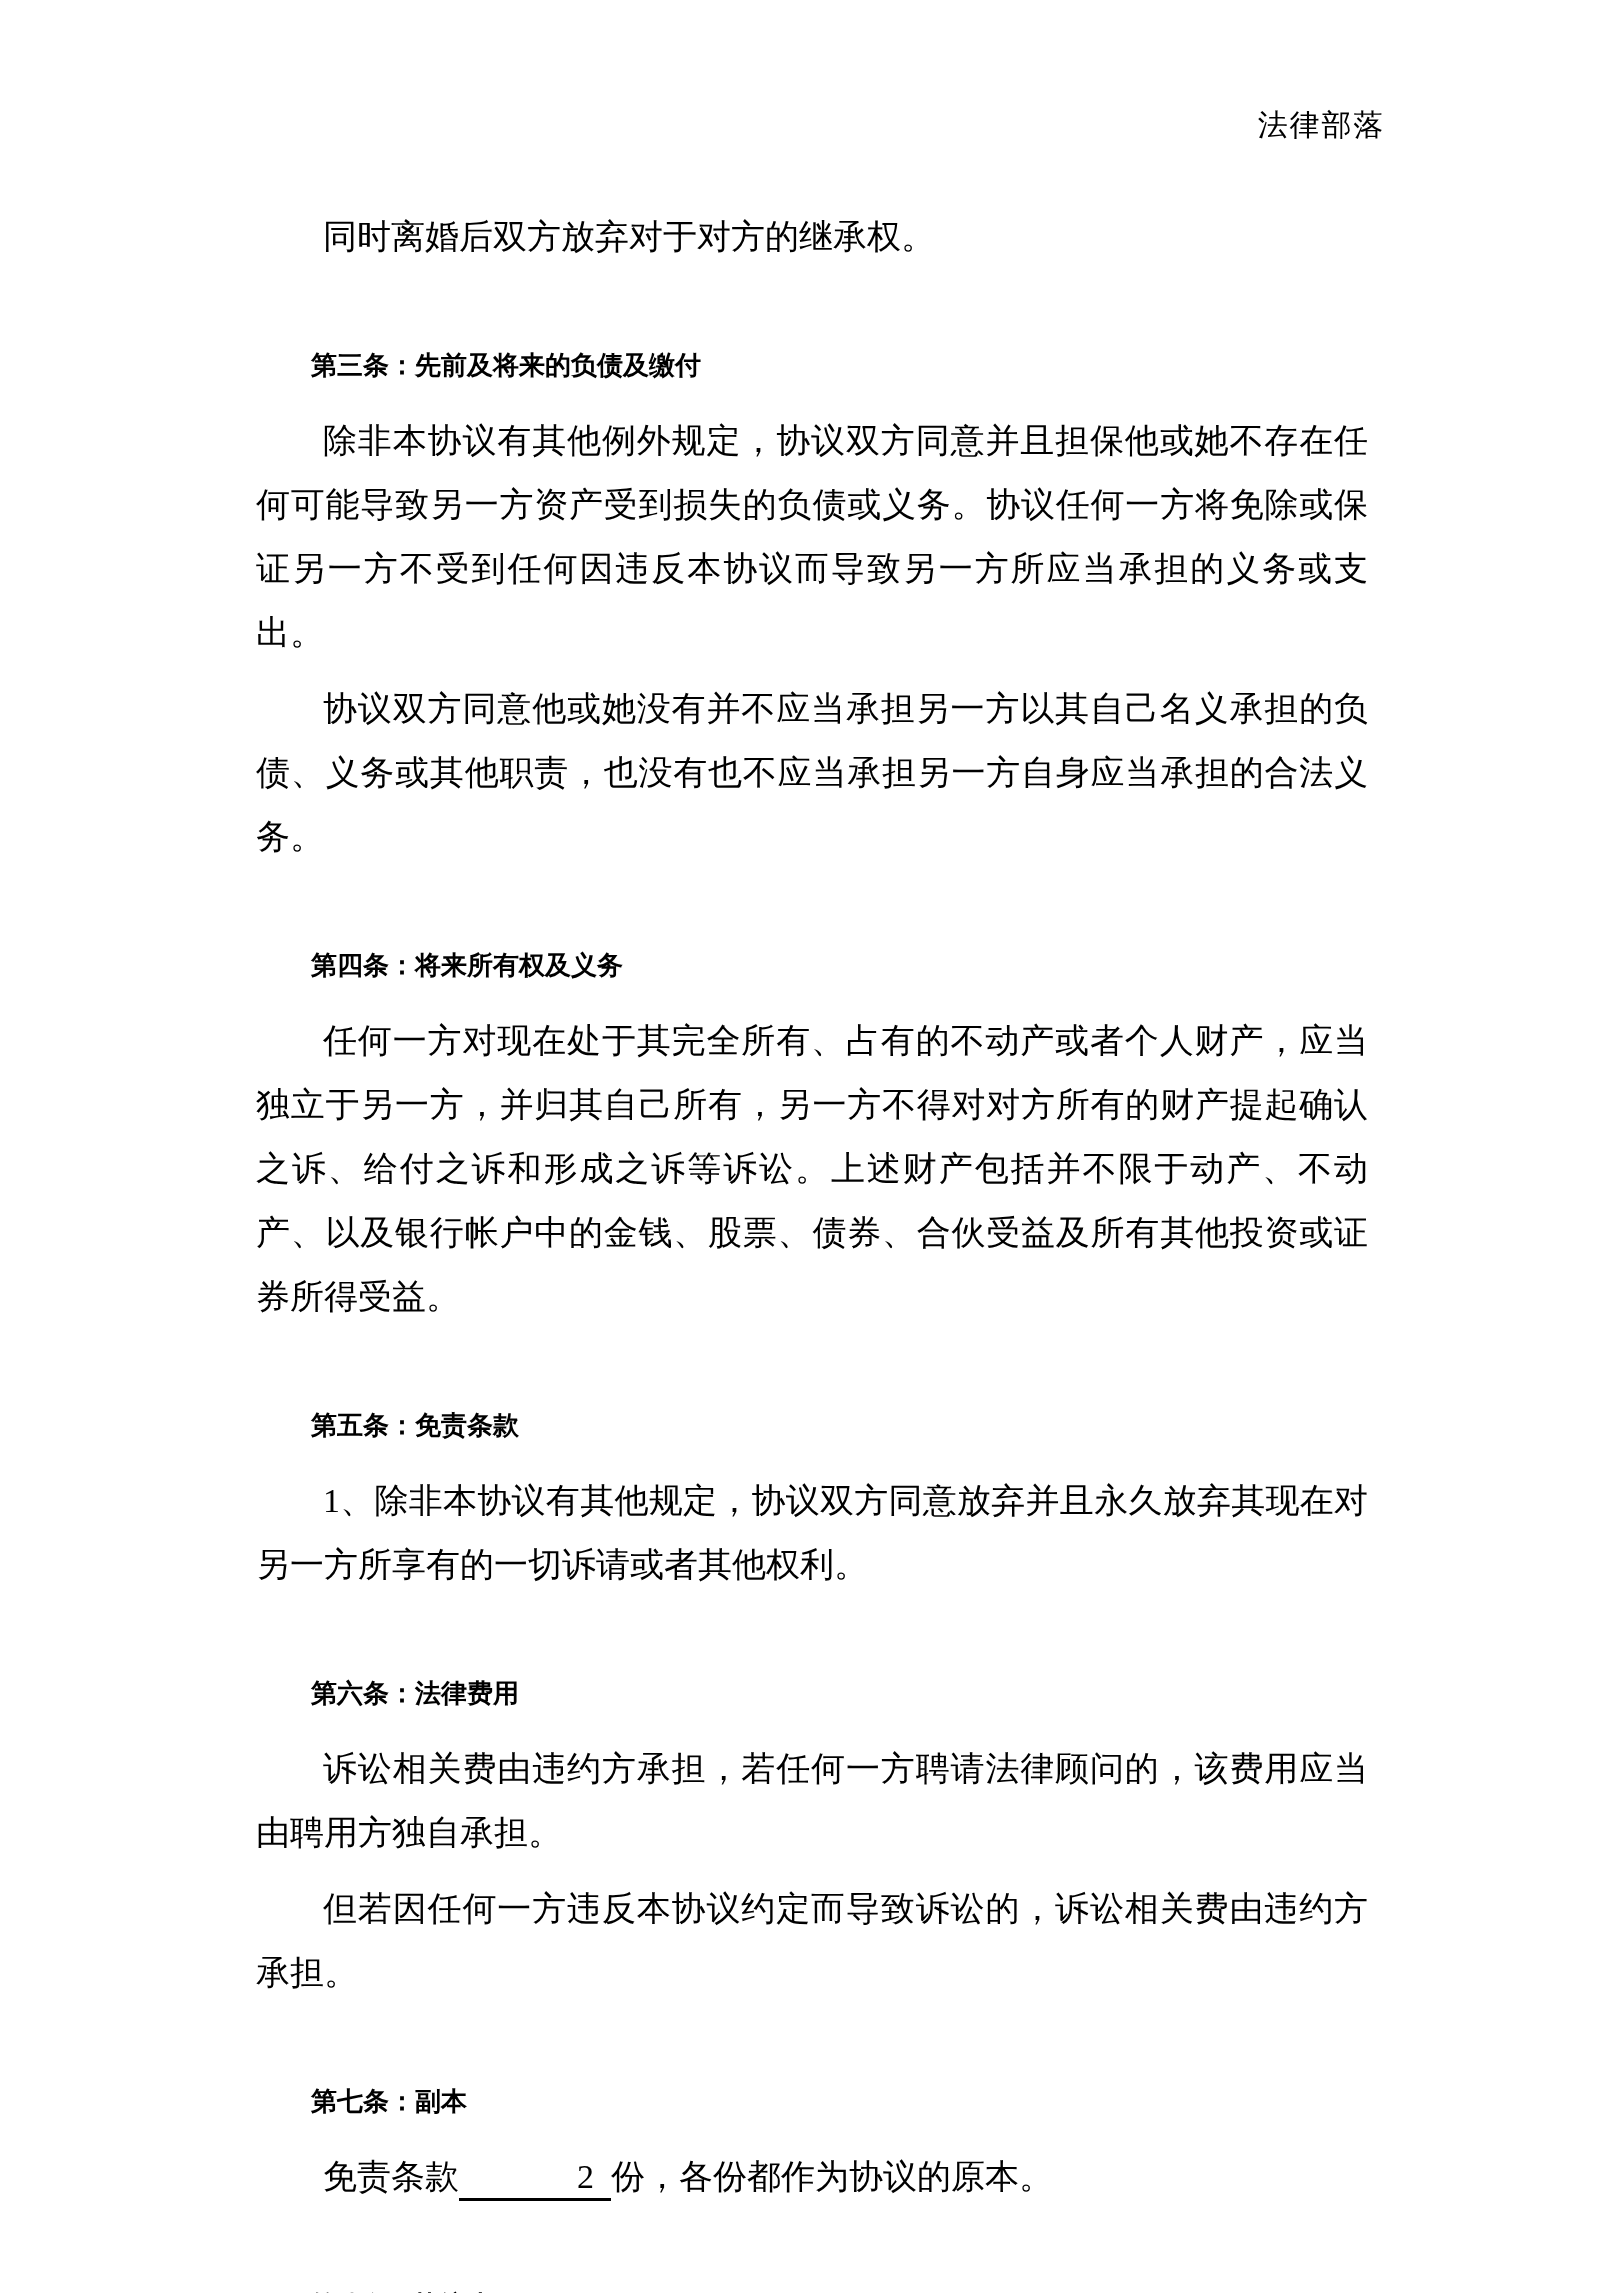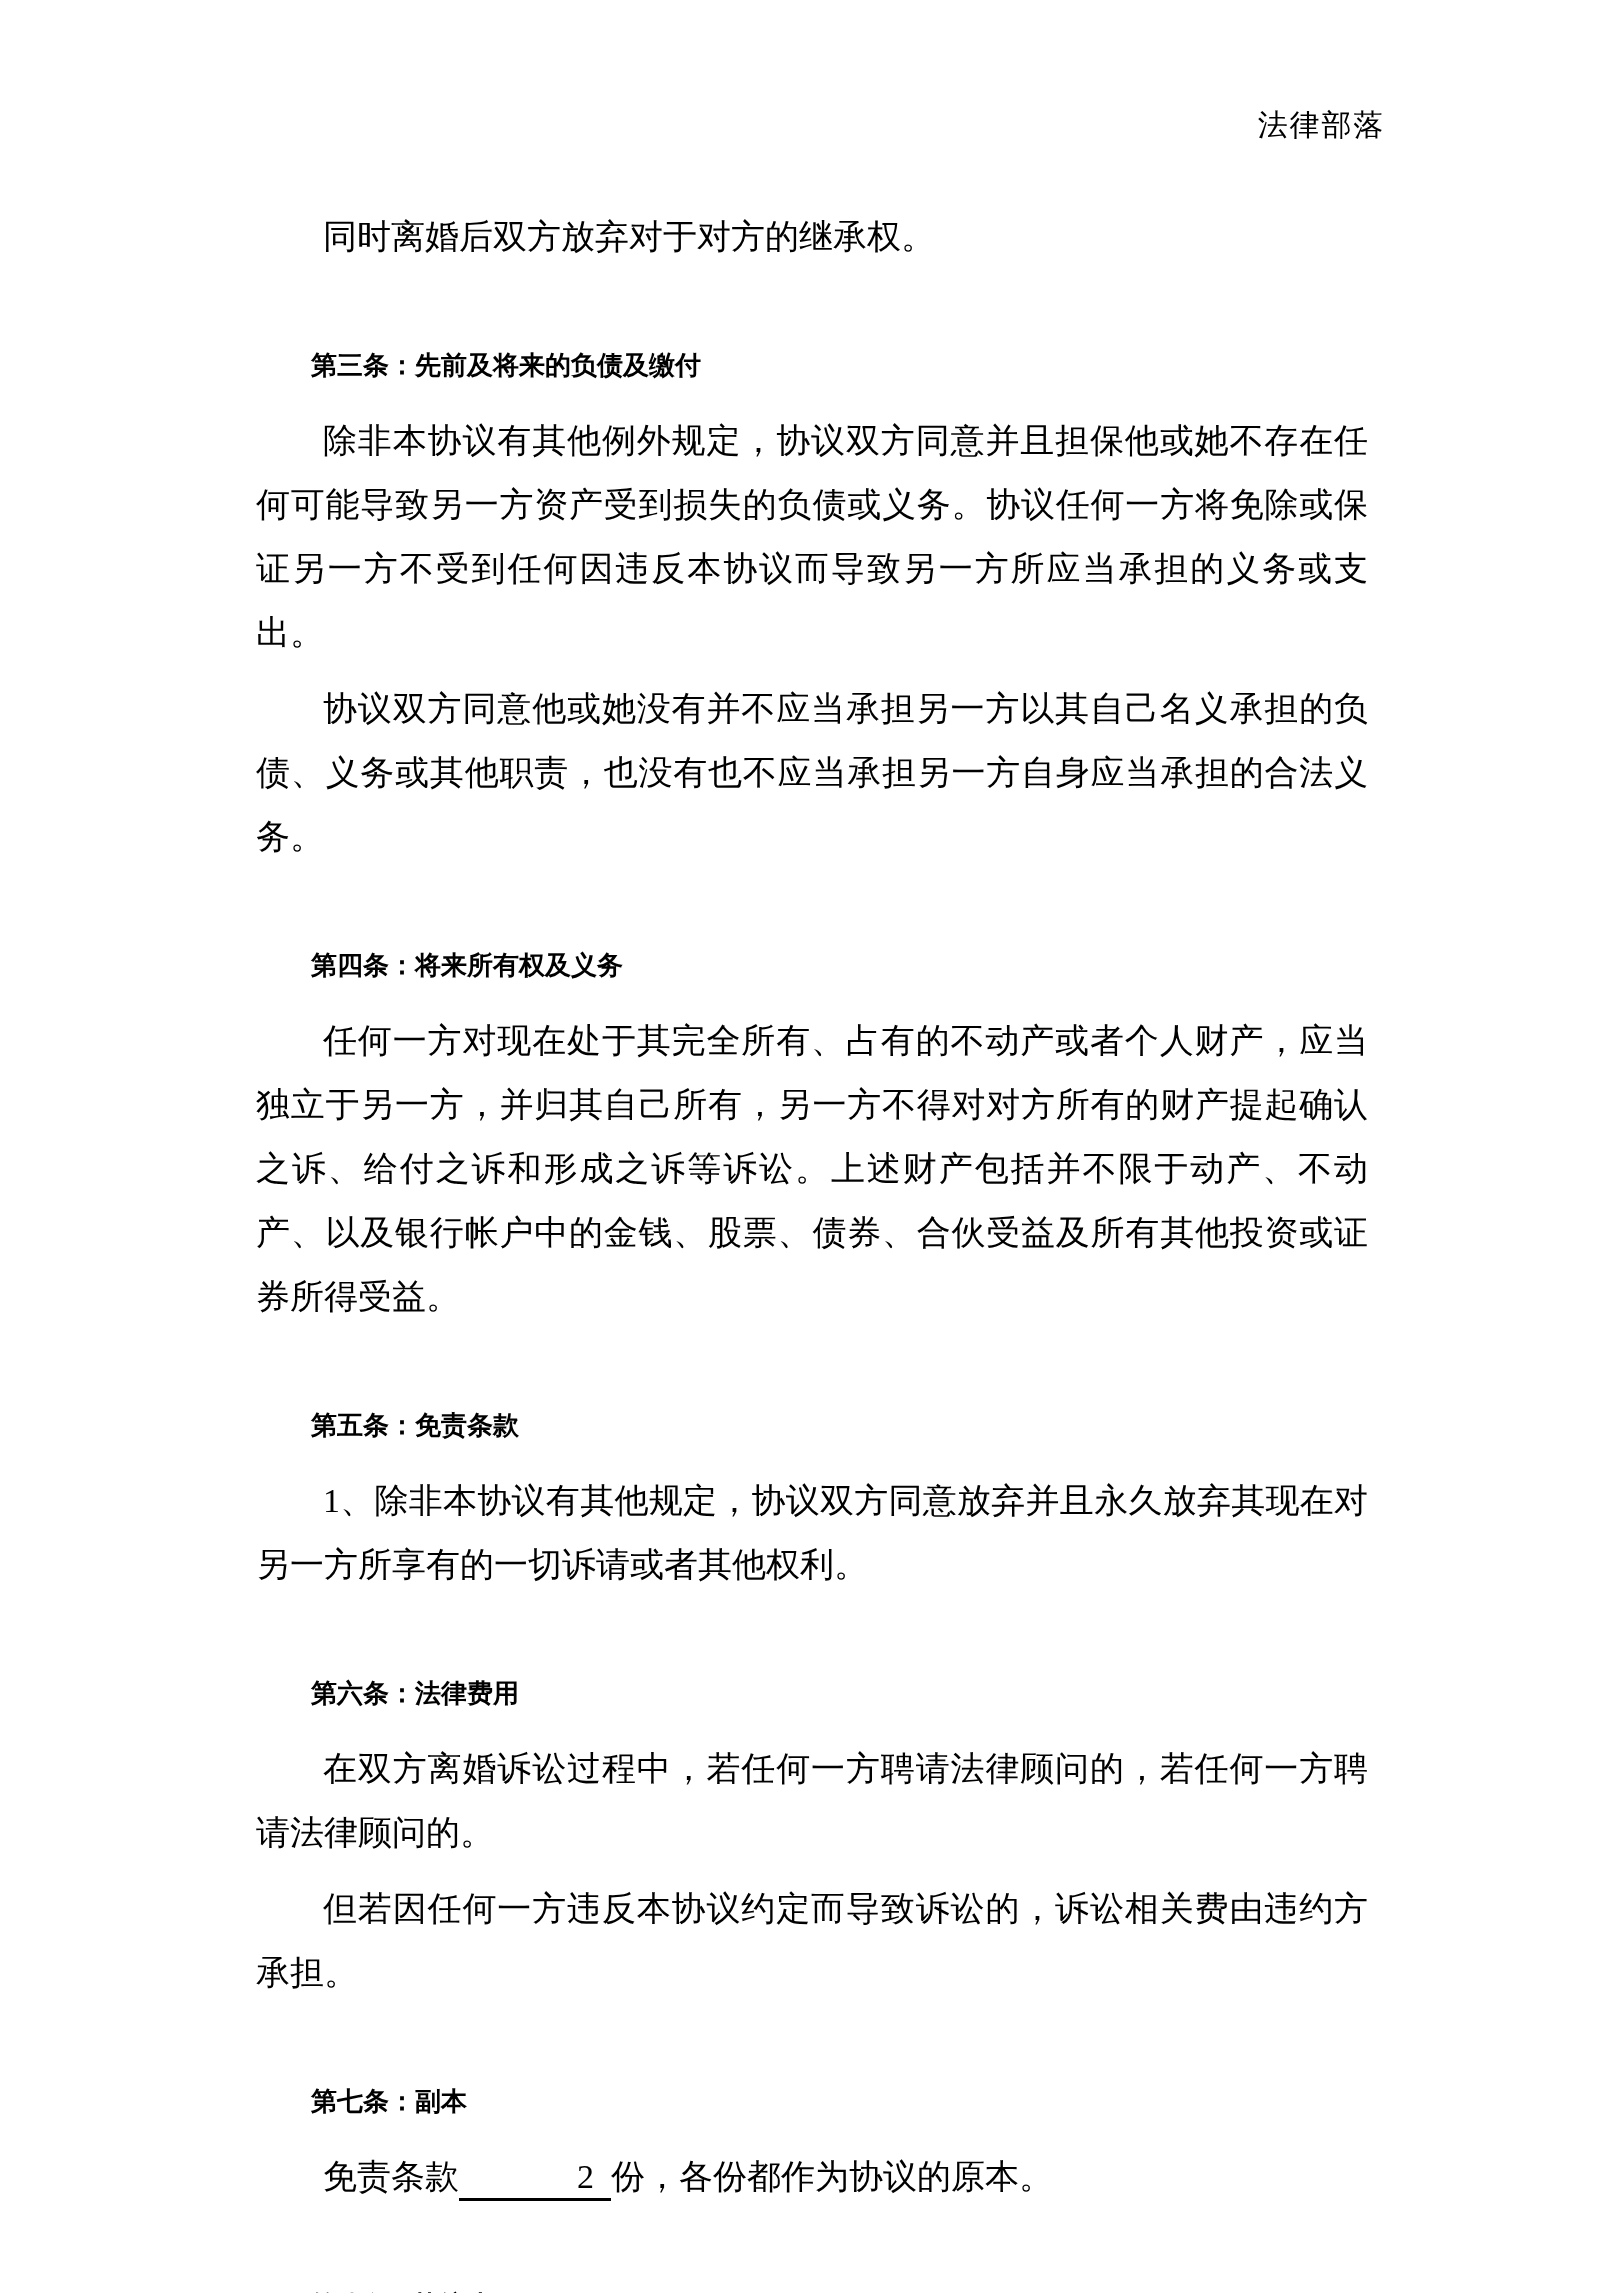--- a/index.html
+++ b/index.html
@@ -66,20 +66,20 @@
   <div class="content">
       <p class="para">同时离婚后双方放弃对于对方的继承权。</p>
       <h3 class="heading">第三条：先前及将来的负债及缴付</h3>
       <p class="para">除非本协议有其他例外规定，协议双方同意并且担保他或她不存在任何可能导致另一方资产受到损失的负债或义务。协议任何一方将免除或保证另一方不受到任何因违反本协议而导致另一方所应当承担的义务或支出。</p>
       <p class="para">协议双方同意他或她没有并不应当承担另一方以其自己名义承担的负债、义务或其他职责，也没有也不应当承担另一方自身应当承担的合法义务。</p>
       <h3 class="heading">第四条：将来所有权及义务</h3>
       <p class="para">任何一方对现在处于其完全所有、占有的不动产或者个人财产，应当独立于另一方，并归其自己所有，另一方不得对对方所有的财产提起确认之诉、给付之诉和形成之诉等诉讼。上述财产包括并不限于动产、不动产、以及银行帐户中的金钱、股票、债券、合伙受益及所有其他投资或证券所得受益。</p>
       <h3 class="heading">第五条：免责条款</h3>
       <p class="para">1、除非本协议有其他规定，协议双方同意放弃并且永久放弃其现在对另一方所享有的一切诉请或者其他权利。</p>
       <h3 class="heading">第六条：法律费用</h3>
-      <p class="para">在双方离婚诉讼过程中，若任何一方聘请法律顾问的，若任何一方聘请法律顾问的。</p>
+      <p class="para">诉讼相关费由违约方承担，若任何一方聘请法律顾问的，该费用应当由聘用方独自承担。</p>
       <p class="para">但若因任何一方违反本协议约定而导致诉讼的，诉讼相关费由违约方承担。</p>
       <h3 class="heading">第七条：副本</h3>
       <p class="para"><span>免责条款</span><span class="blank-underline">　2　</span><span>份，各份都作为协议的原本。</span></p>
       <h3 class="heading">第八条：协议生效</h3>
     </div>
 </div>
 
 
 </body></html>

